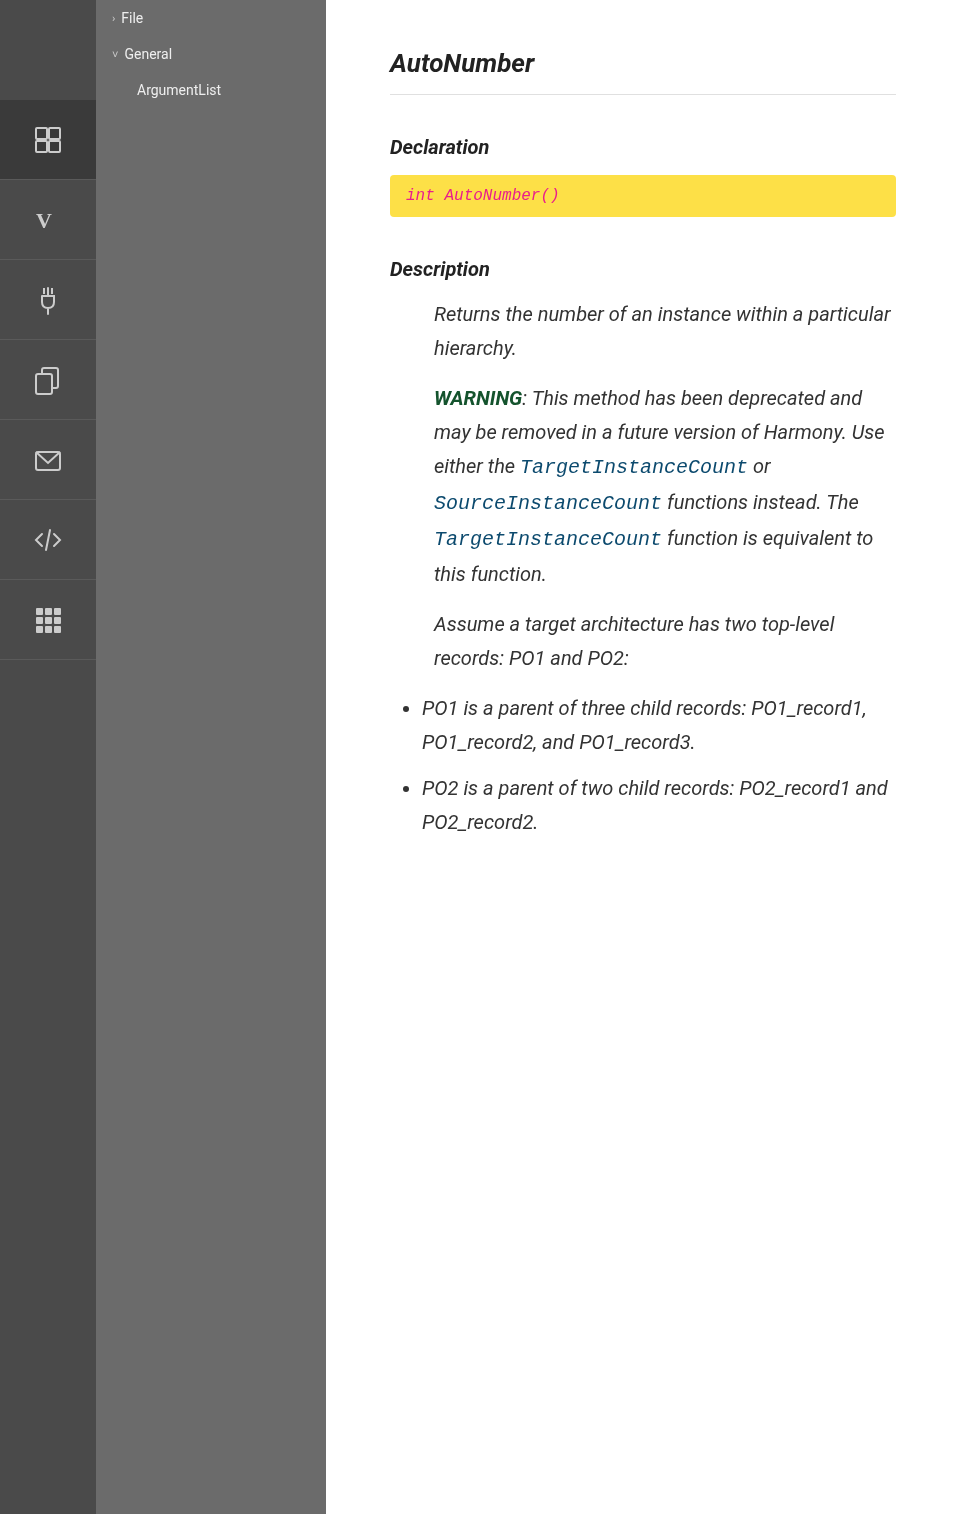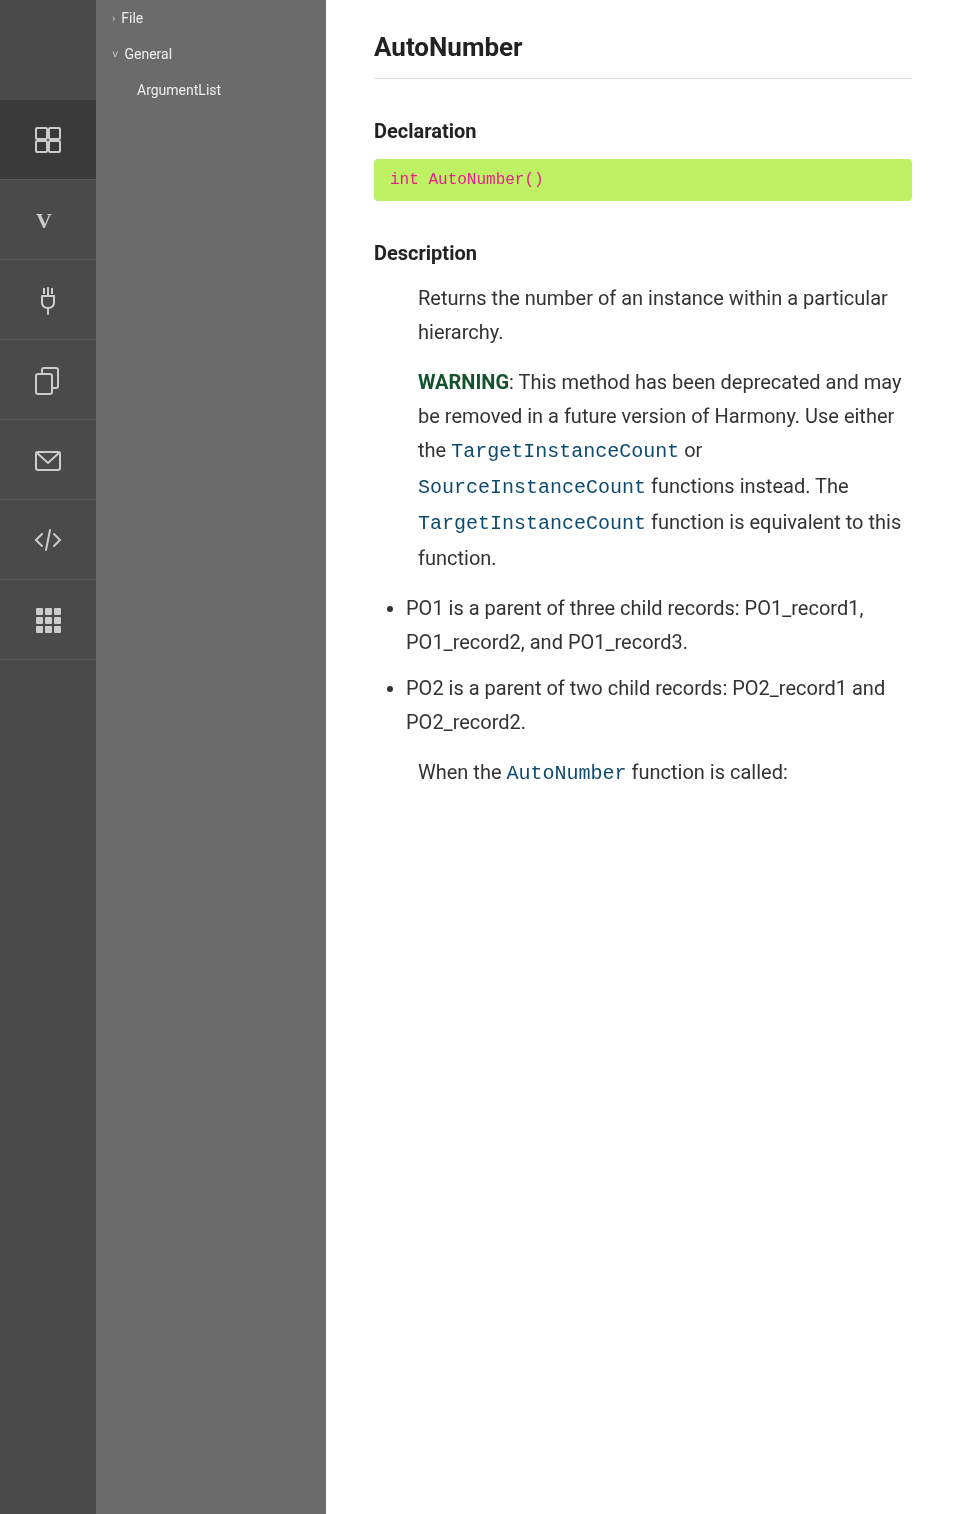--- a/index.html
+++ b/index.html
@@ -66,21 +66,22 @@
 
     .sidebar-item.indent {
       padding-left: 41px;
     }
 
     
     .main-content {
       flex: 1;
       background: #ffffff;
       overflow-y: auto;
-      padding: 0;
+      padding: 16px;
+      font-style: italic;
     }
 
     .content-inner {
       padding: 32px 48px;
       max-width: 860px;
     }
 
     
     .page-title {
       font-size: 26px;
@@ -99,21 +100,21 @@
       margin-bottom: 16px;
       margin-top: 40px;
     }
 
     
     .code-block {
       font-family: 'Courier New', Courier, monospace;
       font-size: 16px;
       margin: 8px 0 24px 0;
       color: #e91e8c;
-      background: #bef264;
+      background: #fde047;
       padding: 12px 16px;
       border-radius: 4px;
     }
 
     .code-keyword {
       color: #e91e8c;
     }
 
     .code-function {
       color: #e91e8c;
@@ -242,24 +243,24 @@
 
     <p class="desc-paragraph">
       Returns the number of an instance within a particular hierarchy.
     </p>
 
     <p class="desc-paragraph">
       <span class="warning-bold">WARNING</span>: This method has been deprecated and may be removed in a future version of Harmony. Use either the <a href="#" class="doc-link">TargetInstanceCount</a> or <a href="#" class="doc-link">SourceInstanceCount</a> functions instead. The <a href="#" class="doc-link">TargetInstanceCount</a> function is equivalent to this function.
     </p>
 
 
+    <p class="desc-paragraph">
+      Assume a target architecture has two top-level records: PO1 and PO2:
+    </p>
 
     <ul class="doc-list">
       <li>PO1 is a parent of three child records: PO1_record1, PO1_record2, and PO1_record3.</li>
       <li>PO2 is a parent of two child records: PO2_record1 and PO2_record2.</li>
     </ul>
 
-    <p class="desc-paragraph">
-      When the <a href="#" class="doc-link">AutoNumber</a> function is called:
-    </p>
 
   </div>
 </div>
 
 </body></html>

